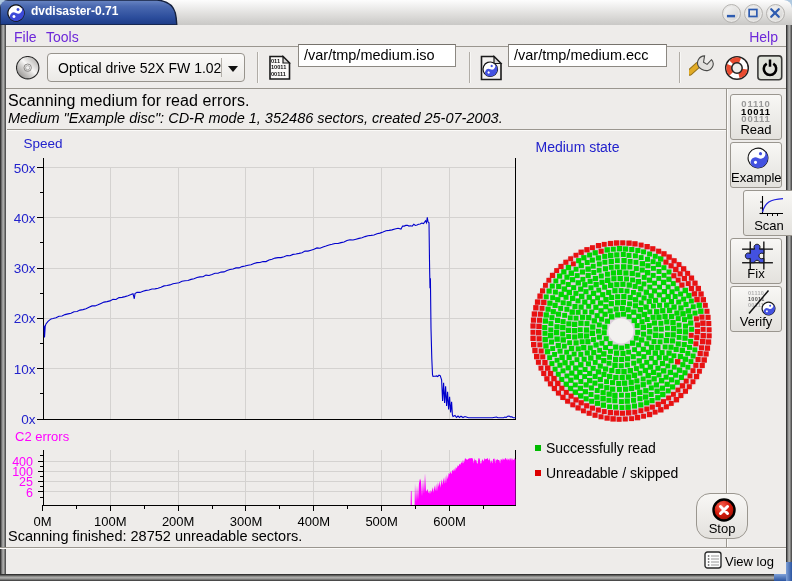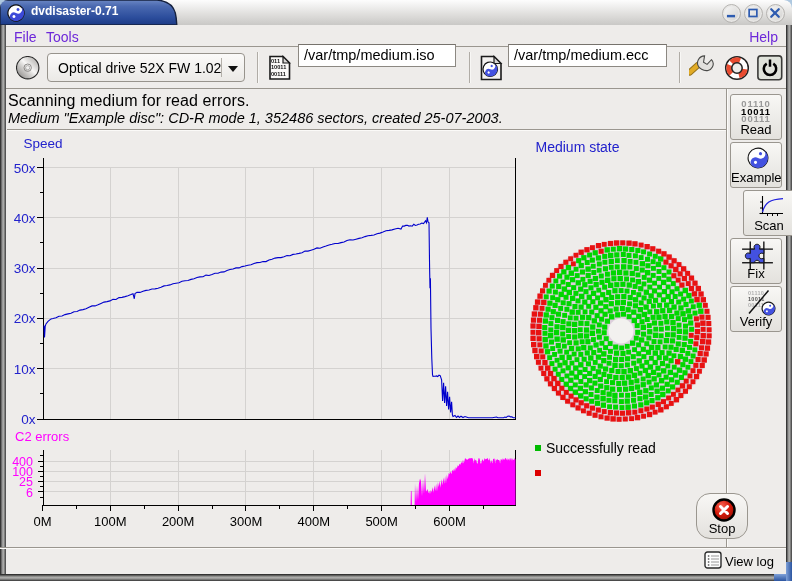--- a/index.html
+++ b/index.html
@@ -914,20 +914,21 @@
 <rect x="179.7" y="69.1" width="5.3" height="5.3" fill="#e81212"></rect>
 <rect x="181.9" y="74.9" width="4.9" height="4.9" fill="#e81212"></rect>
 <rect x="183.5" y="80.8" width="5.0" height="5.0" fill="#e81212"></rect>
 <rect x="184.5" y="86.8" width="5.1" height="5.1" fill="#e81212"></rect>
 <rect x="185.3" y="93.0" width="5.0" height="5.0" fill="#e81212"></rect>
 <rect x="185.7" y="99.3" width="4.9" height="4.9" fill="#e81212"></rect>
 </svg>
 <div style="position:absolute;left:535px;top:445px;width:5.5px;height:5.5px;background:#00bb00"></div>
 <div style="position:absolute;left:546px;top:440px;font-size:14px">Successfully read</div>
 <div style="position:absolute;left:535px;top:470px;width:5.5px;height:5.5px;background:#dd0000"></div>
+<div style="position:absolute;left:546px;top:465px;font-size:14px">Unreadable / skipped</div>
 <div class="vsep"></div>
 <div style="position:absolute;left:730px;width:52px;height:46px;background:linear-gradient(#f8f7f5,#e3e1dd);border:1px solid #9a968f;border-radius:3px;box-sizing:border-box;top:94px">
       <div style="position:absolute;left:0;top:5px;width:100%;text-align:center;font-size:9.5px;line-height:7.6px;font-weight:bold;letter-spacing:0.8px">
         <div style="color:#999">01110</div>
         <div style="color:#000">10011</div>
         <div style="color:#999">00111</div>
       </div>
       <div style="position:absolute;bottom:2px;width:100%;text-align:center;font-size:13px;color:#000">Read</div>
     </div>
 <div style="position:absolute;left:730px;width:52px;height:46px;background:linear-gradient(#f8f7f5,#e3e1dd);border:1px solid #9a968f;border-radius:3px;box-sizing:border-box;top:142px">
@@ -986,20 +987,21 @@
 <stop offset="0" stop-color="#f66353"></stop>
             <stop offset="0.5" stop-color="#d61a0a"></stop>
             <stop offset="1" stop-color="#8e0f03"></stop>
           </radialGradient>
         </defs>
 <circle cx="13" cy="13" r="11.4" fill="url(#stg)" stroke="#000" stroke-width="2.6"></circle>
 <path d="M9.2 9.2 L16.8 16.8 M16.8 9.2 L9.2 16.8" stroke="#fff" stroke-width="3.2" stroke-linecap="round"></path>
 </svg>
       <div style="position:absolute;bottom:2px;width:100%;text-align:center;font-size:13px;color:#000">Stop</div>
     </div>
+<div style="position:absolute;left:8px;top:527.5px;font-size:14.5px">Scanning finished: 28752 unreadable sectors.</div>
 <div class="hsep2"></div>
 <svg width="19" height="19" viewBox="0 0 19 19" style="position:absolute;left:704px;top:551px">
 <rect x="1" y="1" width="16" height="16" rx="2.5" fill="#fdfdfd" stroke="#2a2a2a" stroke-width="1.4"></rect>
 <line x1="7" y1="5" x2="15" y2="5" stroke="#999" stroke-width="1"></line>
 <line x1="7" y1="8" x2="15" y2="8" stroke="#999" stroke-width="1"></line>
 <line x1="7" y1="11" x2="15" y2="11" stroke="#999" stroke-width="1"></line>
 <line x1="7" y1="14" x2="15" y2="14" stroke="#999" stroke-width="1"></line>
 <circle cx="4.6" cy="5" r="0.9" fill="#777"></circle>
       <circle cx="4.6" cy="8" r="0.9" fill="#777"></circle>
 <circle cx="4.6" cy="11" r="0.9" fill="#777"></circle>

